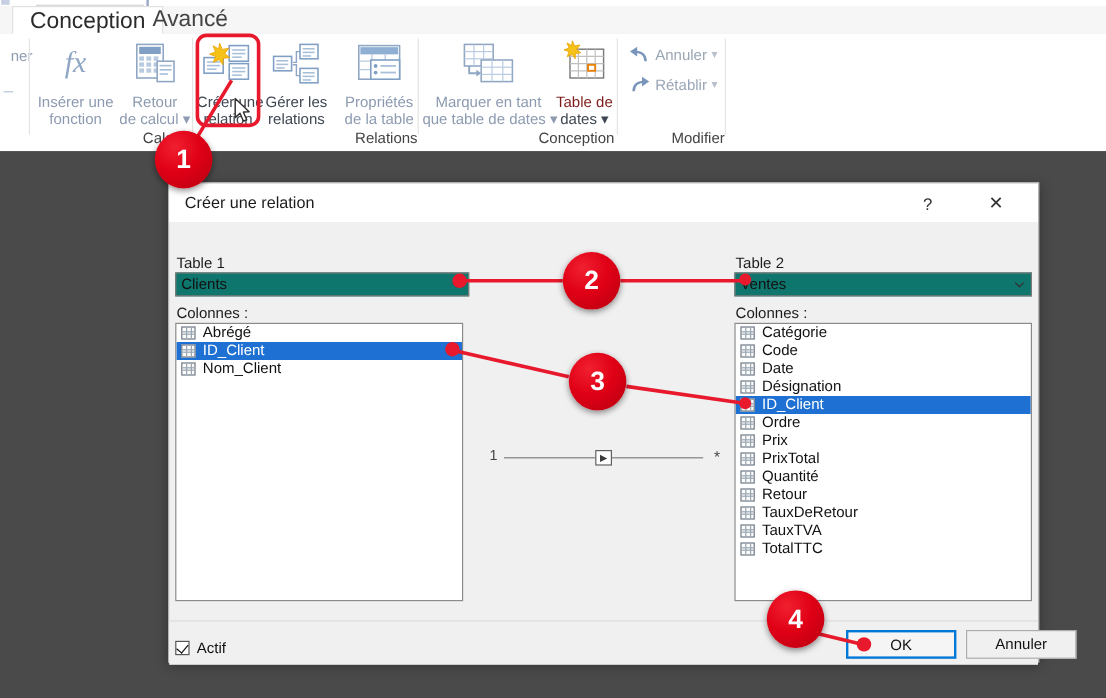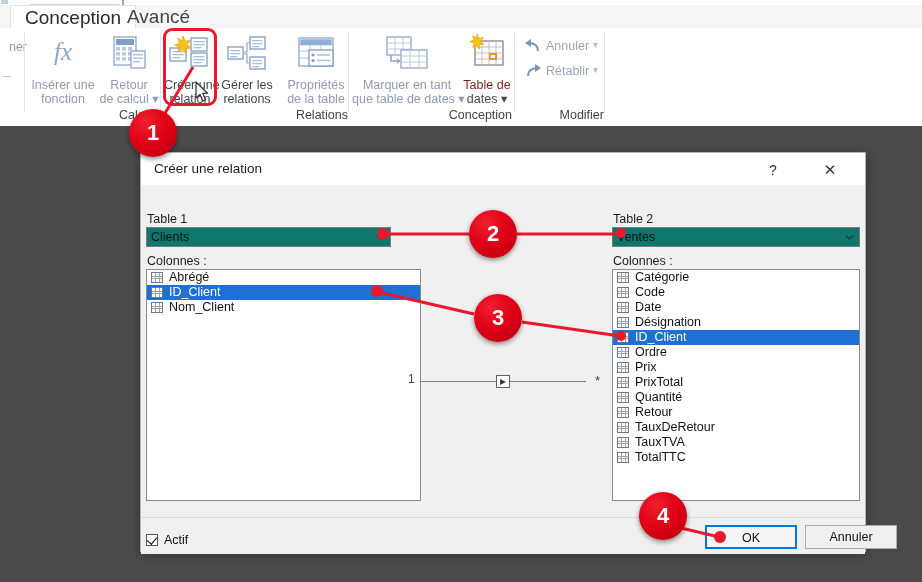--- a/index.html
+++ b/index.html
@@ -401,21 +401,21 @@
   <div class="dlg-label" style="left:6px;top:59px;">Table 1</div>
   <div class="combo" style="left:5px;top:74px;width:245px;">
     <span class="val">Clients</span>
     <span class="chev">
       <svg width="9" height="9" viewBox="0 0 9 9">
           <polyline points="1,2.5 4.5,6 8,2.5" fill="none" stroke="#333" stroke-width="1.1"></polyline>
         </svg>
     </span>
   </div>
   <div class="dlg-label" style="left:6px;top:101px;">Colonnes :</div>
-  <div class="listbox" id="list1" style="left:5px;top:116px;width:275px;height:232px;">
+  <div class="listbox" id="list1" style="left:5px;top:116px;width:240px;height:232px;">
       <div class="lrow"><span class="licon">
           <i style="left:0;top:2.5px;width:10px;height:1px;"></i>
           <i style="left:0;top:5px;width:10px;height:1px;"></i>
           <i style="left:3px;top:0;width:1px;height:9px;"></i>
           <i style="left:6.5px;top:0;width:1px;height:9px;"></i>
         </span><span>Abrégé</span></div>
       <div class="lrow sel"><span class="licon">
           <i style="left:0;top:2.5px;width:10px;height:1px;"></i>
           <i style="left:0;top:5px;width:10px;height:1px;"></i>
           <i style="left:3px;top:0;width:1px;height:9px;"></i>

